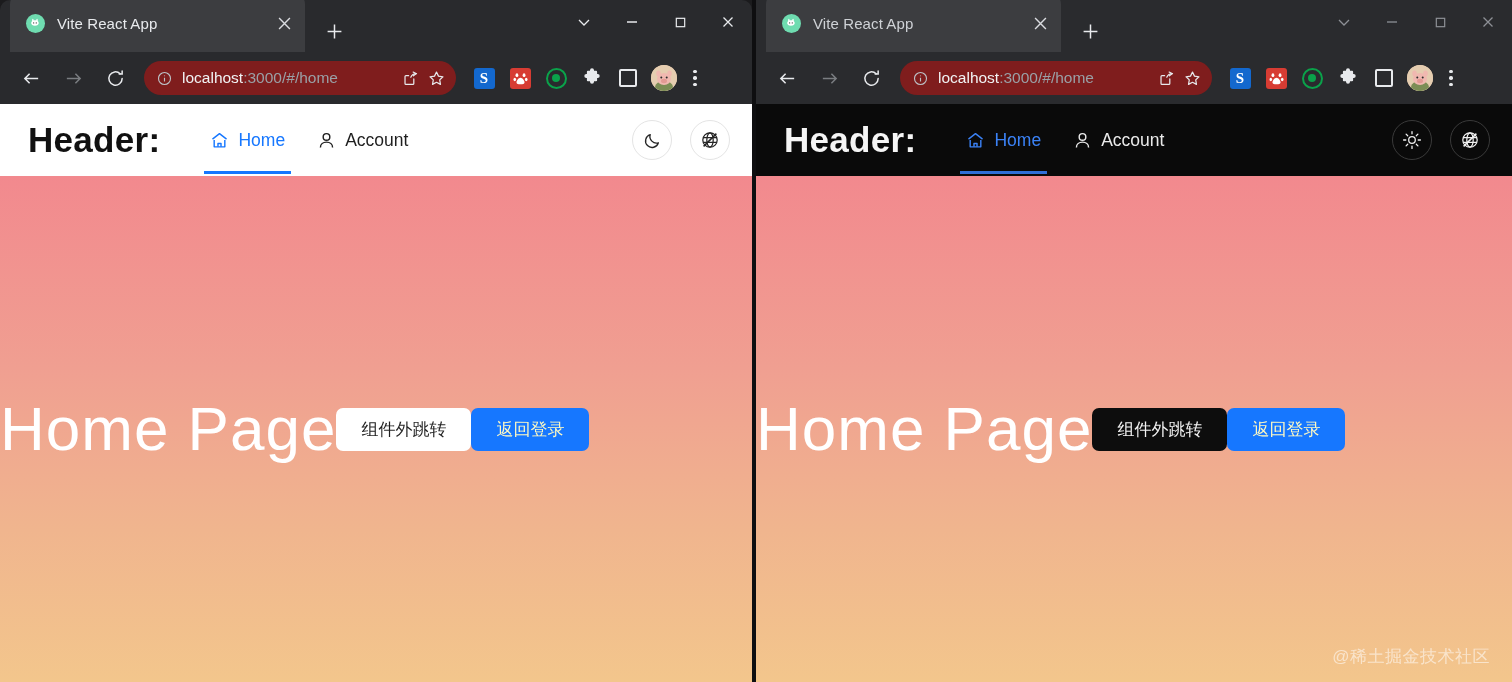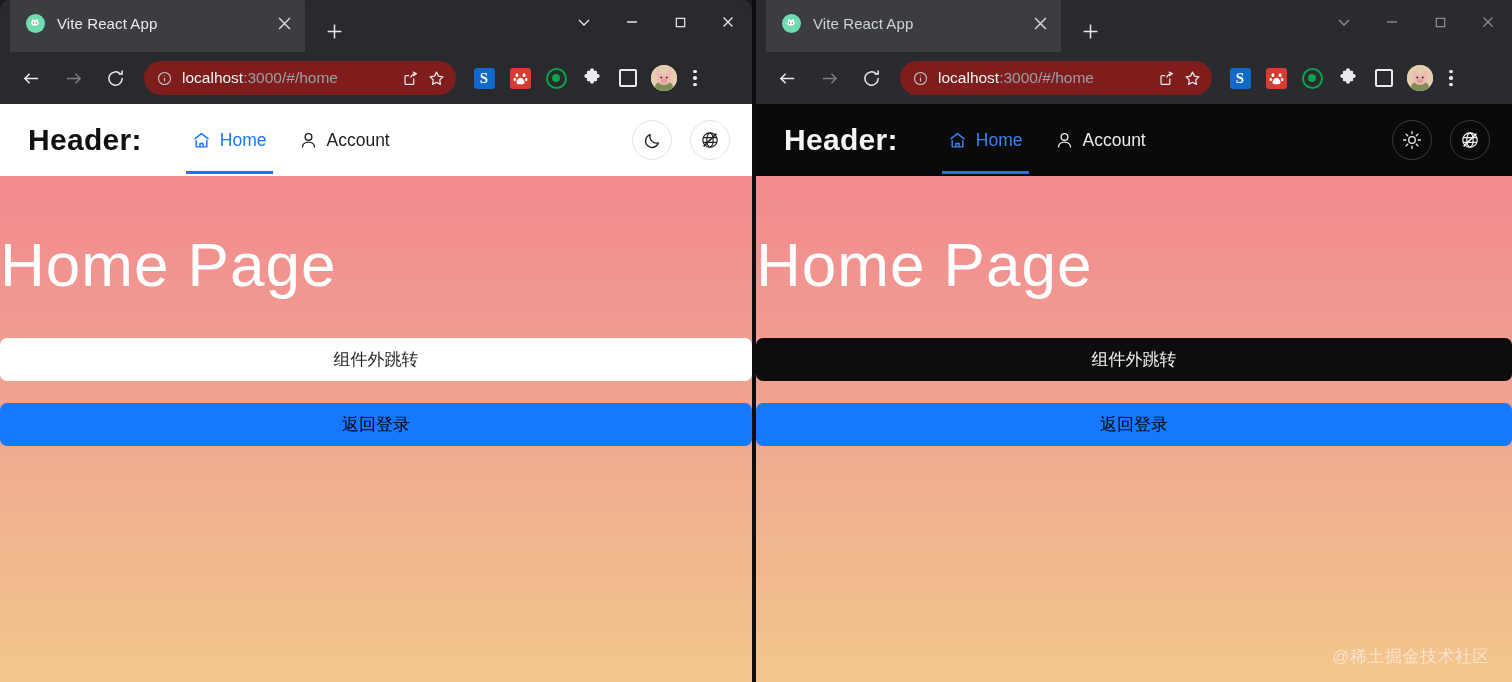--- a/index.html
+++ b/index.html
@@ -93,21 +93,21 @@
   .page { flex: 1 1 auto; position: relative; overflow: hidden; background: #fff; }
   .page.dark { background: #000; }
 
   .apphdr {
     height: 72px; background: #fff;
     display: flex; align-items: center; padding: 0 22px 0 28px;
     position: relative;
   }
   .page.dark .apphdr { background: #0a0a0a; }
 
-  .brand { font-size: 30px; font-weight: bold; color: #111; letter-spacing: .3px; font-family: "Liberation Sans", sans-serif; }
+  .brand { font-size: 35px; font-weight: bold; color: #111; letter-spacing: .3px; font-family: "Liberation Sans", sans-serif; }
   .page.dark .brand { color: #f5f5f5; }
 
   .nav { display: flex; align-items: center; margin-left: 34px; height: 72px; }
   .nav-item {
     display: flex; align-items: center; gap: 9px;
     height: 68px; padding: 0 16px;
     font-size: 17.5px; color: #1f1f1f; position: relative;
   }
   .page.dark .nav-item { color: #eaeaea; }
   .nav-item.active { color: #1677ff; }
@@ -124,32 +124,31 @@
     width: 40px; height: 40px; border-radius: 50%;
     border: 1px solid #e4e4e4; background: #fff;
     display: flex; align-items: center; justify-content: center; color: #262626;
   }
   .page.dark .circle-btn { border-color: #3a3a3a; background: #0a0a0a; color: #f0f0f0; }
   .circle-btn svg { display: block; }
 
   .hero {
     position: absolute; left: 0; right: 0; top: 72px; bottom: 0;
     background: linear-gradient(180deg, #f2898e 0%, #f09f91 38%, #f0b58e 70%, #f3c68c 100%);
-    display: flex; flex-direction: column; 
-    padding-top: 58px;
+    display: flex; align-items: center;
   }
   .hero-title { font-size: 62px; color: #fff; font-weight: normal; letter-spacing: 1px; line-height: 1; }
   .btn {
     margin-top: 0; border: none; border-radius: 7px;
     font-size: 17px; font-family: "Liberation Sans", sans-serif;
     cursor: pointer; line-height: 1;
   }
   .btn-ghost { background: #fff; color: #1f1f1f; padding: 13px 25px; }
   .page.dark .btn-ghost { background: #0d0d0d; color: #f4f4f4; }
-  .btn-primary { background: #1677ff; color: #000000; padding: 13px 25px; }
+  .btn-primary { background: #1677ff; color: #fef9c3; padding: 13px 25px; }
 
   .spacer-a { height: 42px; }
   .spacer-b { height: 22px; }
 
   .watermark {
     position: absolute; right: 22px; bottom: 14px;
     font-size: 17px; color: rgba(255,255,255,.55);
     letter-spacing: .5px; user-select: none; pointer-events: none;
   }
   .divider { position:absolute; left:752px; top:0; width:4px; height:682px; background:#0e0e10; }

